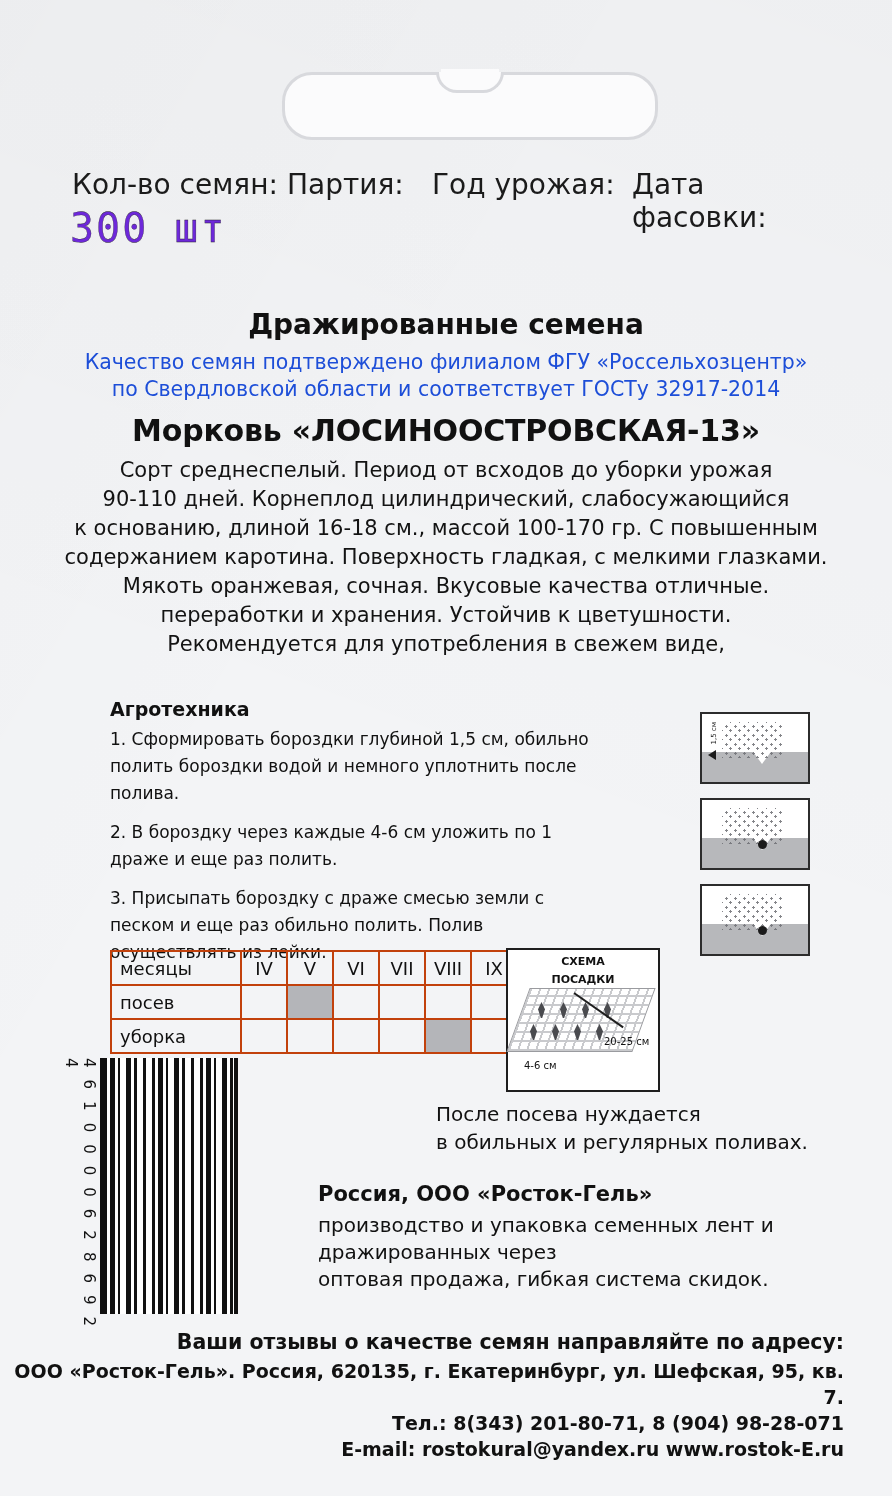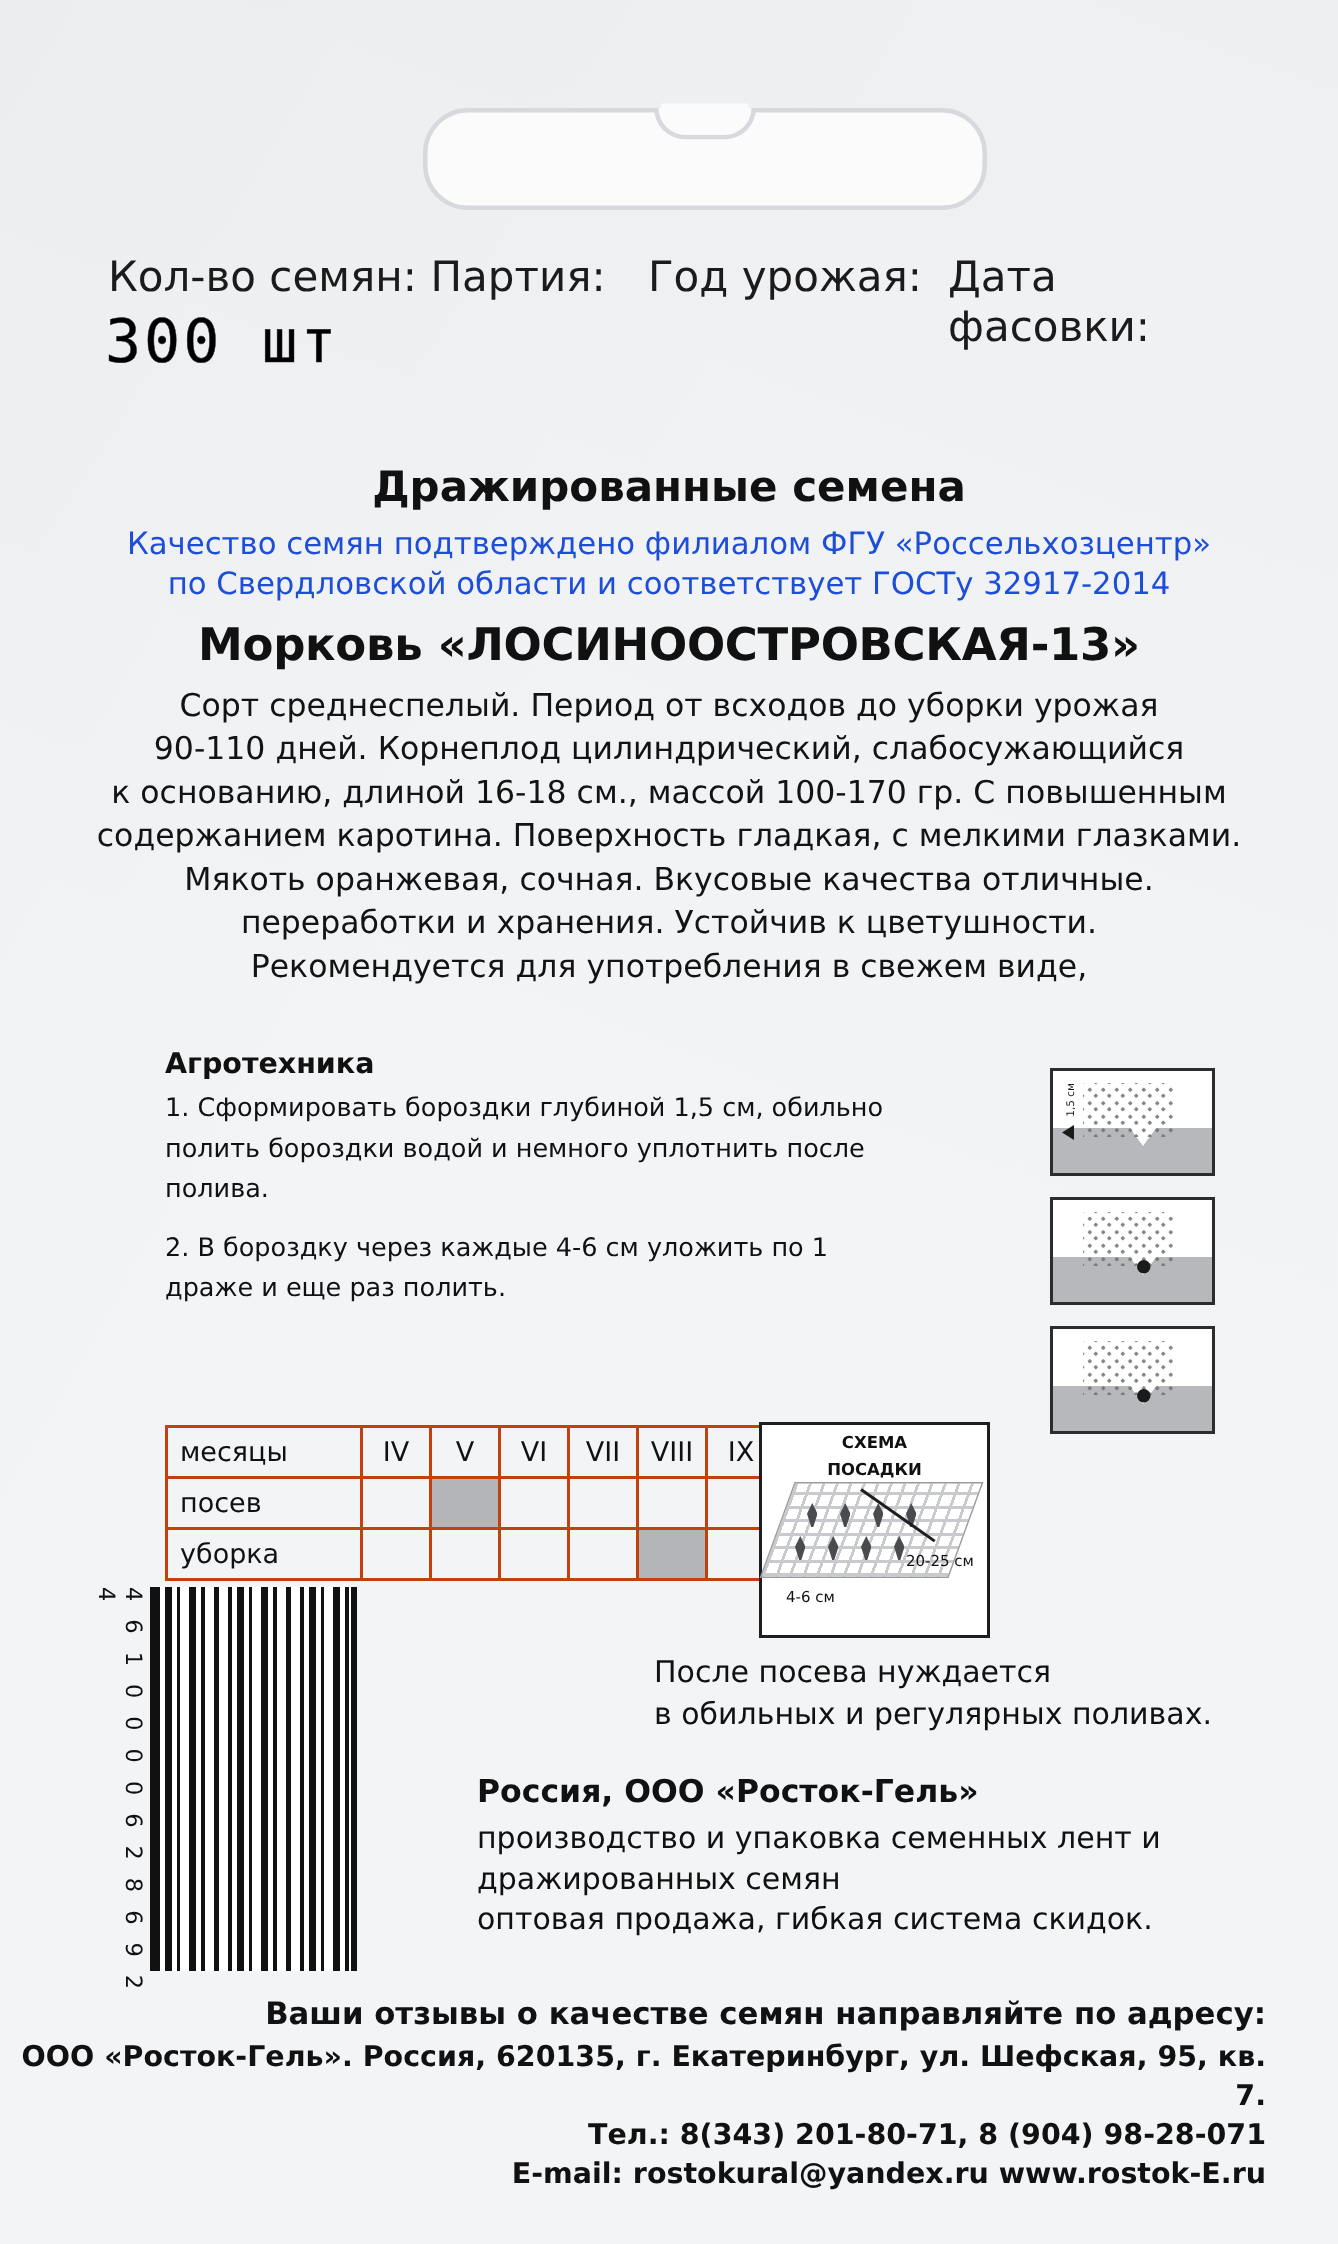--- a/index.html
+++ b/index.html
@@ -83,21 +83,21 @@
   .fields .f3 { width: 200px; }
   .fields .f4 { width: 200px; }
 
   .dotmatrix {
     position: absolute;
     left: 70px;
     top: 205px;
     font-family: "DejaVu Sans Mono", monospace;
     font-size: 40px;
     letter-spacing: 2px;
-    color: #000000;
+    color: #6d28d9;
     -webkit-text-stroke: 0.3px #2a2a2a;
   }
 
   
   .center-block {
     position: absolute;
     left: 0;
     top: 308px;
     width: 892px;
     text-align: center;
@@ -413,20 +413,21 @@
         <div>Мякоть оранжевая, сочная. Вкусовые качества отличные.</div>
         <div>переработки и хранения. Устойчив к цветушности.</div>
         <div>Рекомендуется для употребления в свежем виде,</div>
       </div>
     </div>
 
     <div class="agro">
       <h3>Агротехника</h3>
       <p>1. Сформировать бороздки глубиной 1,5 см, обильно полить бороздки водой и немного уплотнить после полива.</p>
       <p>2. В бороздку через каждые 4-6 см уложить по 1 драже и еще раз полить.</p>
+      <p>3. Присыпать бороздку с драже смесью земли с песком и еще раз обильно полить. Полив осуществлять из лейки.</p>
     </div>
 
     <div class="pictos">
       <div class="picto">
         <div class="soil"></div>
         <div class="furrow"></div>
         <div class="drops"></div>
         <div class="depth">1,5 см</div>
         <div class="arrow"></div>
       </div>
@@ -502,21 +503,21 @@
     </div>
 
     <div class="barcode-wrap">
       <div class="barcode-digits">4610000628692 4</div>
       <div class="barcode"></div>
     </div>
 
     <div class="company">
       <div class="co-name">Россия, ООО «Росток-Гель»</div>
       <p>производство и упаковка семенных лент и</p>
-      <p>дражированных семян</p>
+      <p>дражированных через</p>
       <p>оптовая продажа, гибкая система скидок.</p>
     </div>
 
     <div class="footer">
       <div class="fb">Ваши отзывы о качестве семян направляйте по адресу:</div>
       <div class="f-addr">ООО «Росток-Гель». Россия, 620135, г. Екатеринбург, ул. Шефская, 95, кв. 7.</div>
       <div class="f-addr">Тел.: 8(343) 201-80-71,  8 (904) 98-28-071</div>
       <div class="f-mail">E-mail: rostokural@yandex.ru   www.rostok-E.ru</div>
     </div>
 

